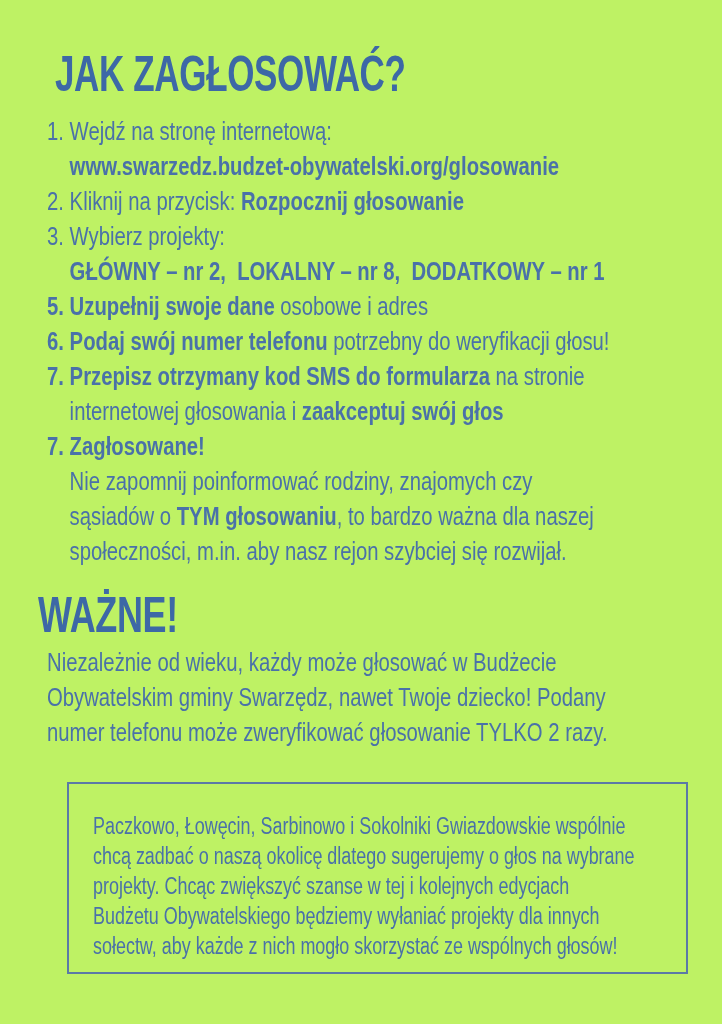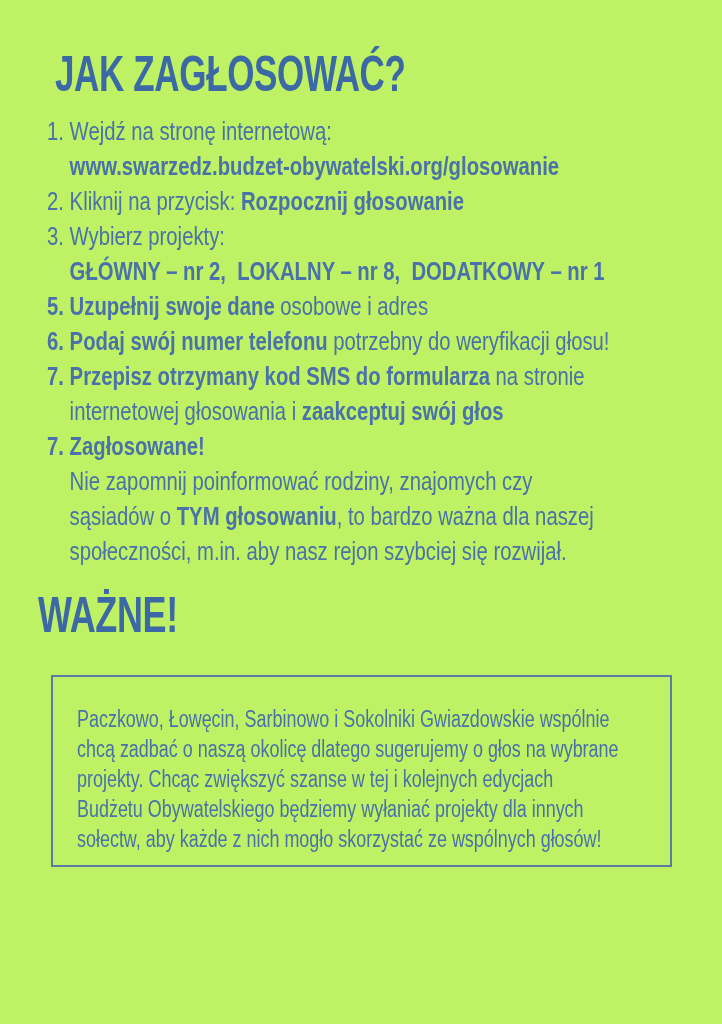--- a/index.html
+++ b/index.html
@@ -61,21 +61,21 @@
   .wline{
     font-size:26px;line-height:35px;
     white-space:pre;
     transform:scaleX(0.78);transform-origin:0 0;
     width:860px;
   }
 
   
   .info-box{
     box-sizing:border-box;
-    margin:32px 0 0 4px;
+    margin:32px 0 0 20px;
     width:621px;height:192px;
     border:2px solid var(--box-border-blue);
     padding:27px 14px 0 24px;
     overflow:hidden;
   }
   .bline{
     font-size:23px;line-height:30px;
     white-space:pre;
     transform:scaleX(0.78);transform-origin:0 0;
     width:760px;
@@ -143,20 +143,25 @@
           <div class="line"><span class="r">Nie zapomnij poinformować rodziny, znajomych czy</span></div>
           <div class="line"><span class="r">sąsiadów o </span><span class="b">TYM głosowaniu</span><span class="r">, to bardzo ważna dla naszej</span></div>
           <div class="line"><span class="r">społeczności, m.in. aby nasz rejon szybciej się rozwijał.</span></div>
         </div>
       </div>
 
     </div>
 
     <div class="wazne-title">WAŻNE!</div>
 
+    <div>
+      <div class="wline">Niezależnie od wieku, każdy może głosować w Budżecie</div>
+      <div class="wline">Obywatelskim gminy Swarzędz, nawet Twoje dziecko! Podany</div>
+      <div class="wline">numer telefonu może zweryfikować głosowanie TYLKO 2 razy.</div>
+    </div>
 
     <div class="info-box">
       <div class="bline">Paczkowo, Łowęcin, Sarbinowo i Sokolniki Gwiazdowskie wspólnie</div>
       <div class="bline">chcą zadbać o naszą okolicę dlatego sugerujemy o głos na wybrane</div>
       <div class="bline">projekty. Chcąc zwiększyć szanse w tej i kolejnych edycjach</div>
       <div class="bline">Budżetu Obywatelskiego będziemy wyłaniać projekty dla innych</div>
       <div class="bline">sołectw, aby każde z nich mogło skorzystać ze wspólnych głosów!</div>
     </div>
 
   </div>

